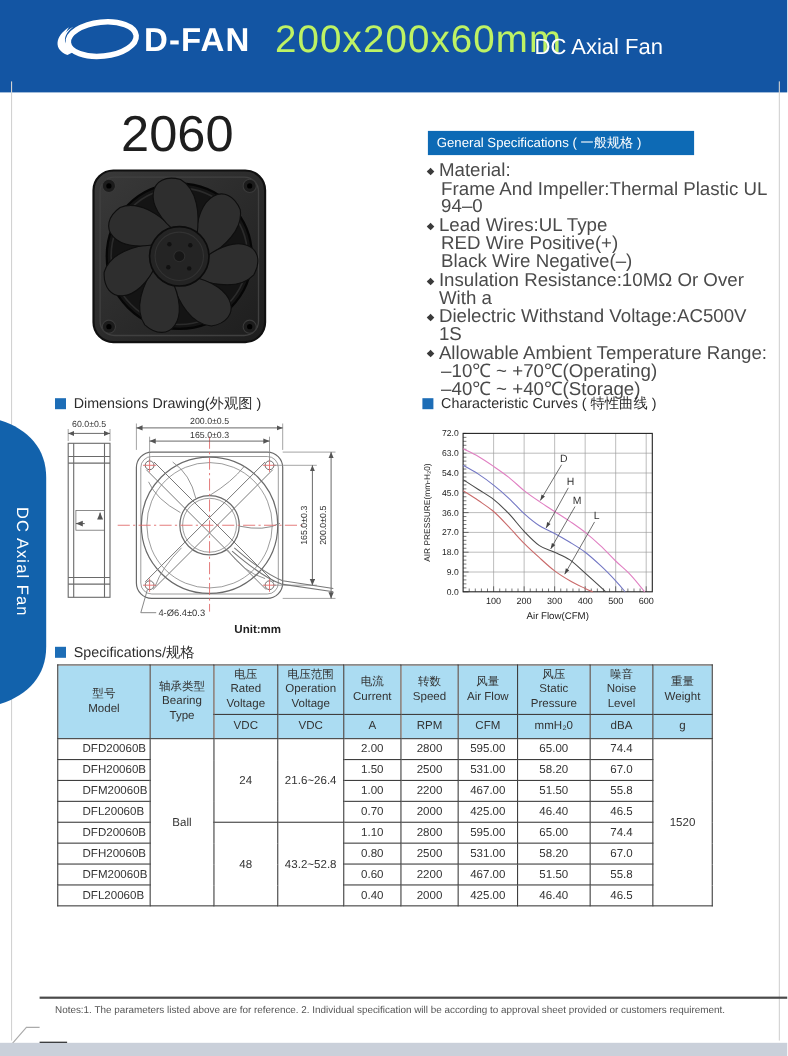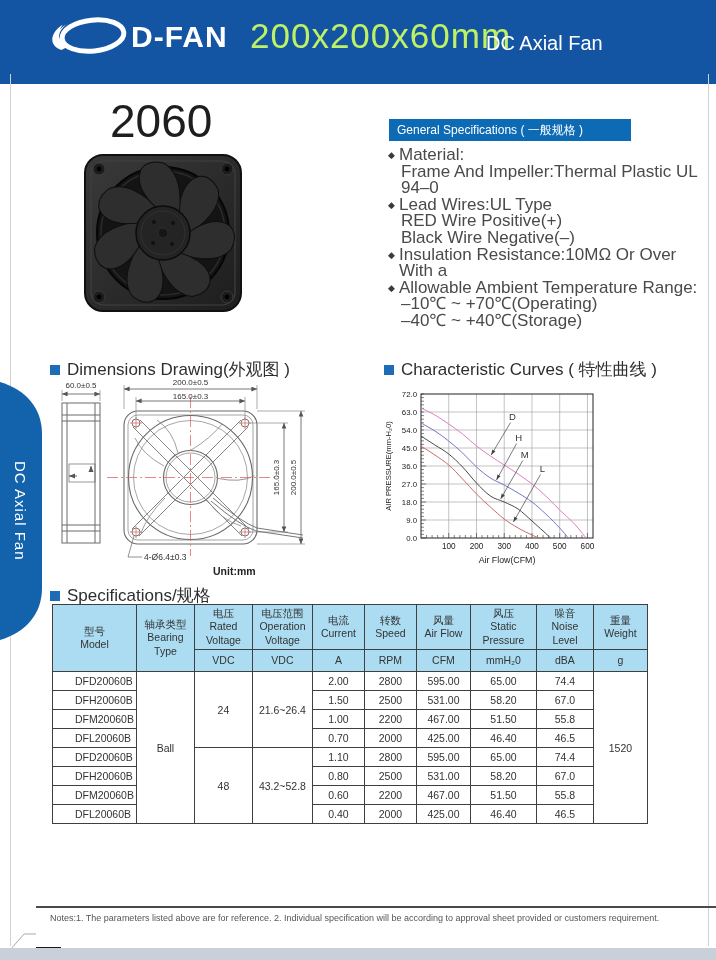--- a/index.html
+++ b/index.html
@@ -19,21 +19,21 @@
   .model-title{position:absolute;left:110px;top:94px;font-size:46px;color:#1e1e1e;}
   .fan-photo{position:absolute;left:80px;top:150px;}
   
   .gs-bar{position:absolute;left:389px;top:119px;width:234px;height:22px;background:#0d6ab5;
           color:#fff;font-size:12px;line-height:22px;padding-left:8px;}
   .gs-list{position:absolute;left:388px;top:147px;width:310px;margin:0;padding:0;list-style:none;}
   .gs-list li{position:relative;font-size:17px;line-height:16.6px;color:#4a4a4a;padding-left:11px;}
   .gs-list li.b::before{content:"◆";position:absolute;left:0;top:0;font-size:9px;color:#3a3a3a;}
   .gs-list li.c{padding-left:13px;}
   
-  .sec-title{position:absolute;font-size:17px;color:#2e2e2e;display:flex;align-items:center;gap:7px;}
+  .sec-title{position:absolute;font-size:13px;color:#2e2e2e;display:flex;align-items:center;gap:7px;}
   .sec-title .sq{width:10px;height:10px;background:#1d6db6;display:inline-block;}
   .dims-title{left:50px;top:358px;}
   .curves-title{left:384px;top:358px;}
   .specs-title{left:50px;top:584px;}
   
   .dims-svg{position:absolute;left:45px;top:376px;}
   .curves-svg{position:absolute;left:383px;top:378px;}
   svg text{font-family:"Liberation Sans",sans-serif;}
   
   .spec-table{position:absolute;left:52px;top:604px;border-collapse:collapse;table-layout:fixed;}
@@ -132,20 +132,21 @@
   </svg>
 
   <div class="gs-bar">General Specifications ( 一般规格 )</div>
   <ul class="gs-list" id="gs-list">
       <li class="b">Material:</li>
       <li class="c">Frame And Impeller:Thermal Plastic UL 94–0</li>
       <li class="b">Lead Wires:UL Type</li>
       <li class="c">RED Wire Positive(+)</li>
       <li class="c">Black Wire Negative(–)</li>
       <li class="b">Insulation Resistance:10MΩ Or Over With a</li>
+      <li class="b">Dielectric Withstand Voltage:AC500V 1S</li>
       <li class="b">Allowable Ambient Temperature Range:</li>
       <li class="c">–10℃ ~ +70℃(Operating)</li>
       <li class="c">–40℃ ~ +40℃(Storage)</li>
     </ul>
 
   <div class="sec-title dims-title">
     <span class="sq"></span>
     <span>Dimensions Drawing(外观图 )</span>
   </div>
   <div class="sec-title curves-title">

